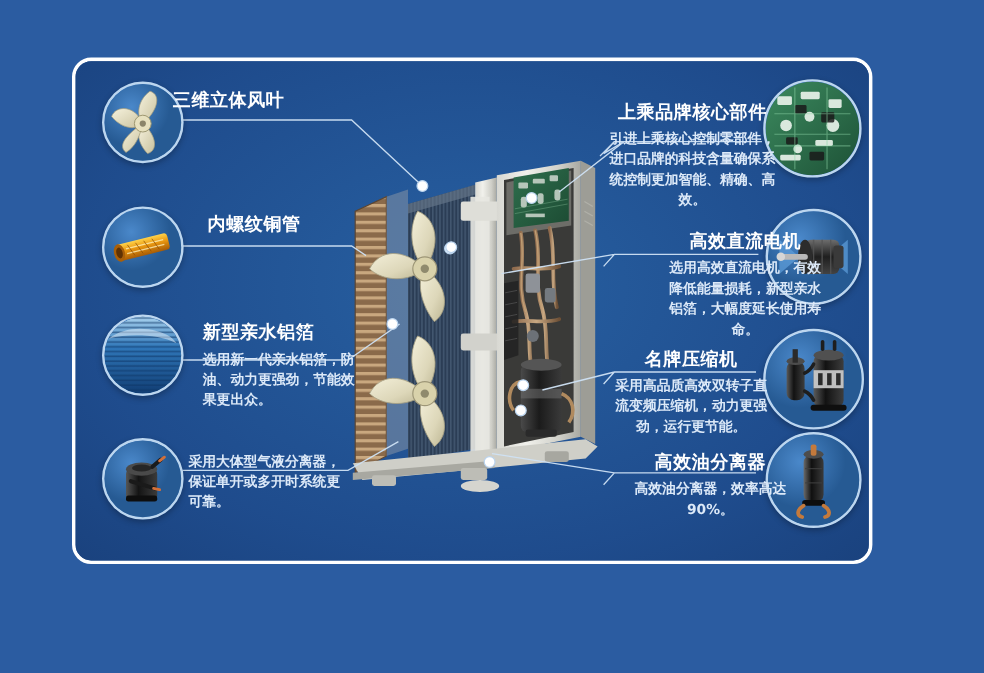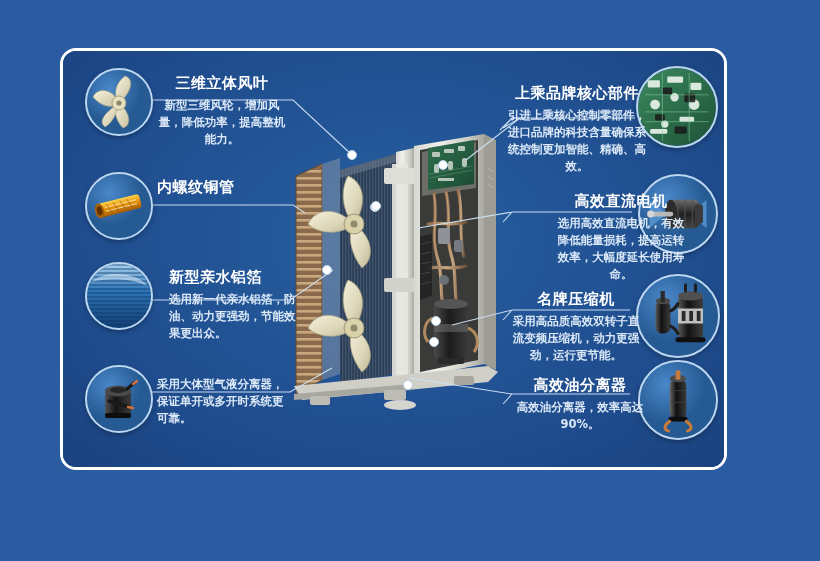--- a/index.html
+++ b/index.html
@@ -253,23 +253,22 @@
         <g transform="translate(32,33)">
           <path d="M0,0 C-6,-15 -22,-16 -26,-6 C-18,4 -6,6 0,0Z" fill="url(#bl1)" stroke="#a59e7d" stroke-width=".6"></path>
           <path d="M0,0 C12,-10 16,-24 6,-27 C-4,-20 -6,-7 0,0Z" fill="url(#bl1)" stroke="#a59e7d" stroke-width=".6"></path>
           <path d="M0,0 C10,8 14,22 4,25 C-4,17 -6,6 0,0Z" fill="url(#bl1)" stroke="#a59e7d" stroke-width=".6"></path>
           <path d="M0,0 C-12,8 -22,18 -14,24 C-5,19 -2,8 0,0Z" fill="url(#bl1)" stroke="#a59e7d" stroke-width=".6"></path>
           <circle cx="0" cy="0" r="7" fill="#e7e1bf" stroke="#9c956f" stroke-width=".8"></circle>
           <circle cx="0" cy="0" r="2.6" fill="#8b856a"></circle>
         </g>
       </svg>
     </div>
-    <div class="txt" style="left:72px;width:130px;text-align:center;">
+    <div class="txt" style="left:59px;width:130px;">
       <div class="ttl">三维立体风叶</div>
-      <div class="desc">新型三维风轮，增加风量，降低功率，提高整机能力。</div>
     </div>
   </div>
 
   <div class="feat left" style="left:85px;top:172px;width:200px;">
     <div class="badge">
       <svg viewBox="0 0 64 64">
         <defs>
           <radialGradient id="bd2" cx="35%" cy="30%">
             <stop offset="0" stop-color="#4a88ca"></stop>
               <stop offset="1" stop-color="#265a93"></stop>
@@ -291,21 +290,21 @@
           </g>
           <g stroke="#8c4c04" stroke-width=".7" opacity=".8">
             <line x1="20" y1="27" x2="24" y2="37"></line>
             <line x1="27" y1="27" x2="31" y2="37"></line>
             <line x1="34" y1="27" x2="38" y2="37"></line>
             <line x1="41" y1="27" x2="45" y2="37"></line>
           </g>
         </g>
       </svg>
     </div>
-    <div class="txt" style="left:72px;width:130px;">
+    <div class="txt" style="left:88px;width:130px;">
       <div class="ttl">内螺纹铜管</div>
     </div>
   </div>
 
   <div class="feat left" style="left:85px;top:262px;width:200px;">
     <div class="badge">
       <svg viewBox="0 0 64 64">
         <defs>
           <linearGradient id="al1" x1="0" y1="0" x2="0" y2="1">
             <stop offset="0" stop-color="#a9d3ef"></stop>
@@ -428,21 +427,21 @@
         <g stroke="#555" stroke-width="1" opacity=".8">
           <line x1="32" y1="20" x2="32" y2="44"></line>
           <line x1="38" y1="20" x2="38" y2="44"></line>
           <line x1="44" y1="20" x2="44" y2="44"></line>
         </g>
         <rect x="46" y="24" width="7" height="16" rx="2" fill="#3a3a3a"></rect>
       </svg>
     </div>
     <div class="txt" style="left:0;width:136px;margin-left:45px;">
       <div class="ttl">高效直流电机</div>
-      <div class="desc">选用高效直流电机，有效降低能量损耗，提高运转效率，大幅度延长使用寿命。</div>
+      <div class="desc">选用高效直流电机，有效降低能量损耗，新型亲水铝箔，大幅度延长使用寿命。</div>
     </div>
   </div>
 
   <div class="feat right" style="left:508px;top:284px;width:215px;">
     <div class="badge" style="left:128px;top:-10px;width:80px;height:80px;">
       <svg viewBox="0 0 64 64">
         <defs>
           <radialGradient id="bd7" cx="35%" cy="30%">
             <stop offset="0" stop-color="#4a88ca"></stop>
               <stop offset="1" stop-color="#265a93"></stop>
@@ -504,19 +503,19 @@
         <g stroke="#c47a3c" stroke-width="2.6" fill="none" stroke-linecap="round">
           <path d="M25,50 C20,53 20,57 24,58"></path>
           <path d="M39,50 C44,53 44,57 40,58"></path>
         </g>
         <g stroke="#3f3f3f" stroke-width=".9" opacity=".85">
           <line x1="26" y1="24" x2="38" y2="24"></line>
           <line x1="26" y1="34" x2="38" y2="34"></line>
         </g>
       </svg>
     </div>
-    <div class="txt" style="left:4px;width:136px;">
+    <div class="txt" style="left:16px;width:136px;">
       <div class="ttl">高效油分离器</div>
       <div class="desc">高效油分离器，效率高达90%。</div>
     </div>
   </div>
 
 </div>
 
 </body></html>

